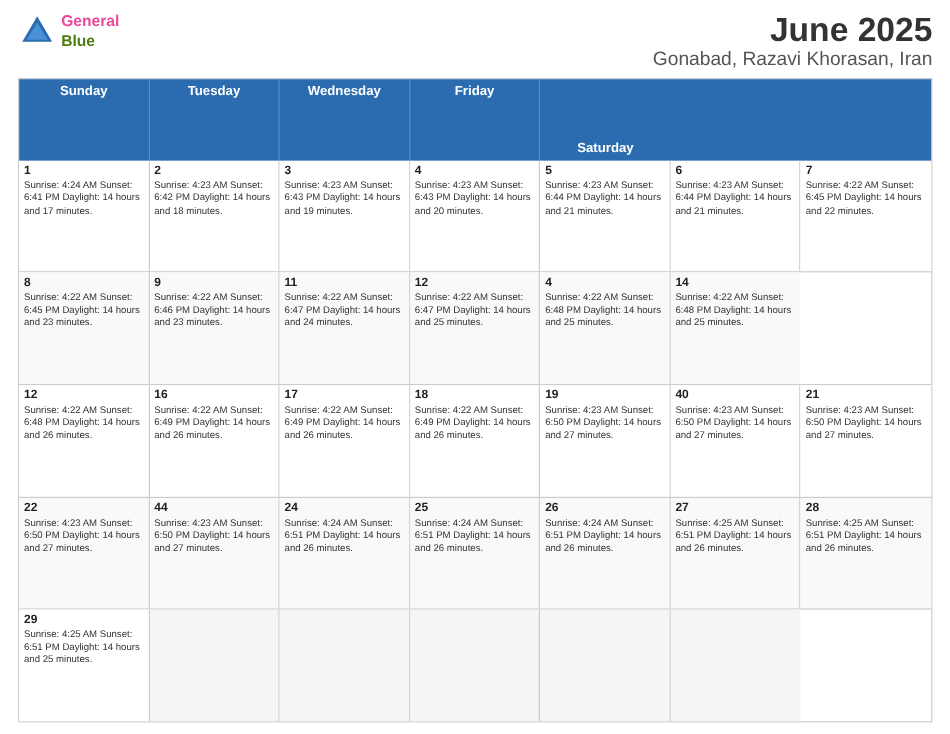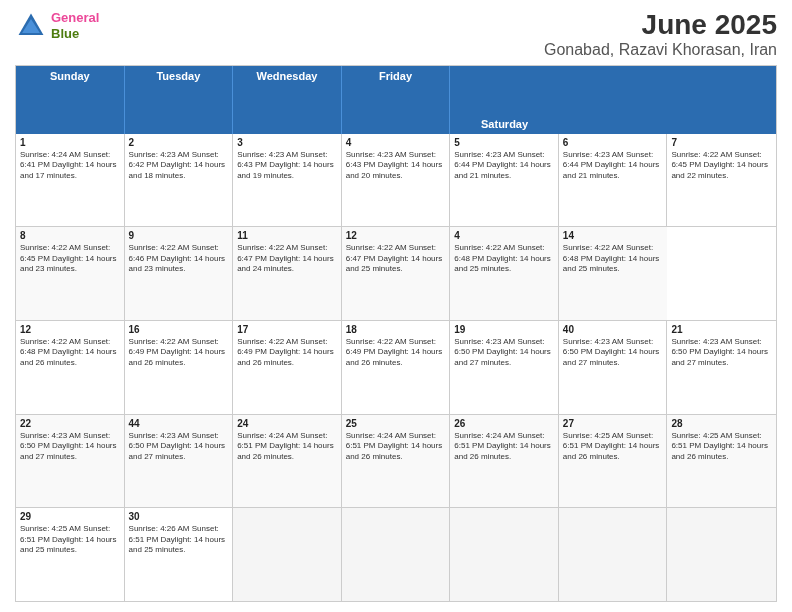--- a/index.html
+++ b/index.html
@@ -341,27 +341,20 @@
           </div>
         </div>
         <div class="cal-row">
           <div class="cal-cell">
             <div class="day-num">29</div>
             <div class="cell-text">Sunrise: 4:25 AM
 Sunset: 6:51 PM
 Daylight: 14 hours
 and 25 minutes.</div>
           </div>
-          <div class="cal-cell">
-            <div class="day-num">30</div>
-            <div class="cell-text">Sunrise: 4:26 AM
-Sunset: 6:51 PM
-Daylight: 14 hours
-and 25 minutes.</div>
-          </div>
           <div class="cal-cell empty"></div>
           <div class="cal-cell empty"></div>
           <div class="cal-cell empty"></div>
           <div class="cal-cell empty"></div>
           <div class="cal-cell empty"></div>
         </div>
       </div>
   </div>
 </div>
 

